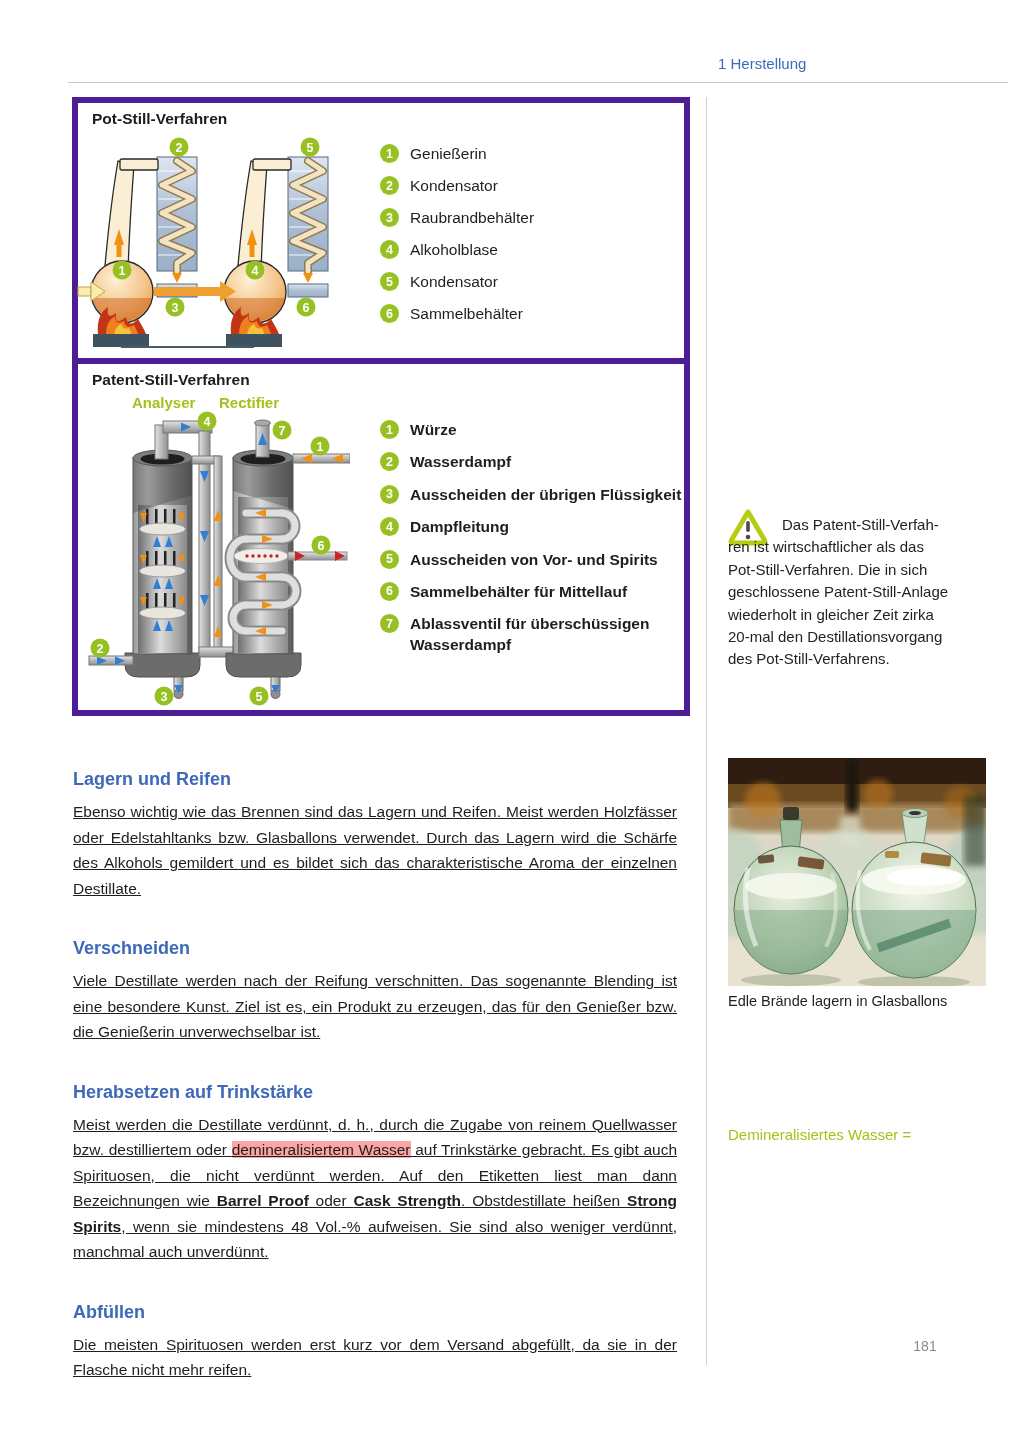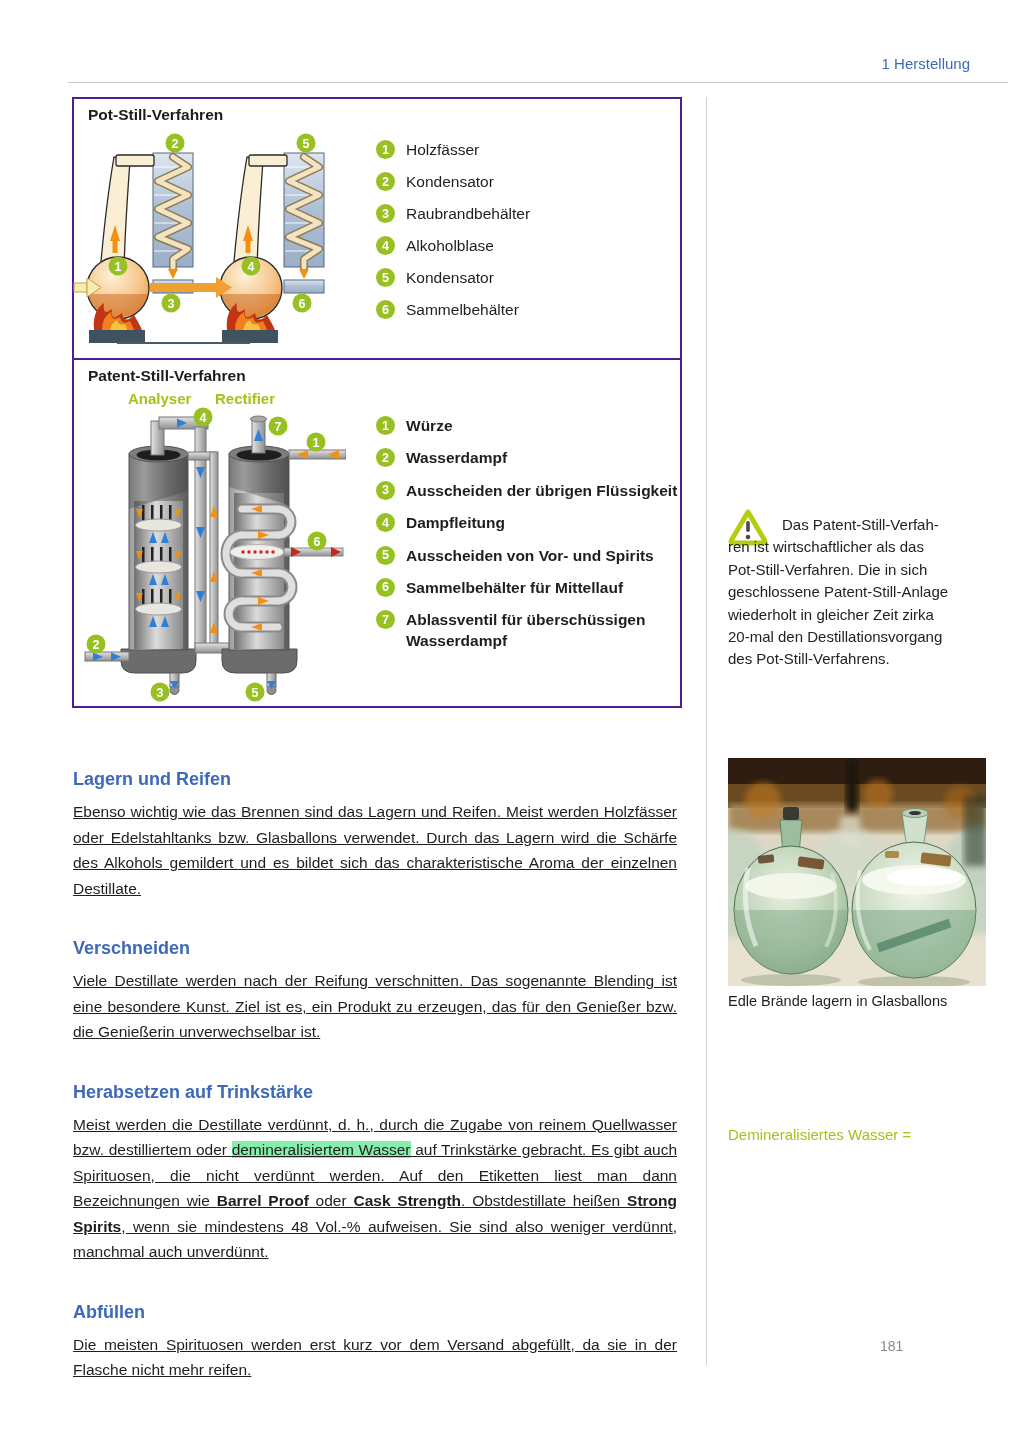--- a/index.html
+++ b/index.html
@@ -1,24 +1,24 @@
 <!DOCTYPE html>
 <html lang="de"><head>
 <meta charset="utf-8">
 <style>
   html,body{margin:0;padding:0;background:#fff;}
   .page{position:relative;width:1018px;height:1440px;background:#fff;overflow:hidden;
         font-family:"Liberation Sans",sans-serif;color:#1e1e1e;}
   .abs{position:absolute;}
   
-  .head-label{left:718px;top:55px;width:252px;text-align:right;font-size:15px;color:#3e68b8;}
+  .head-label{left:718px;top:55px;width:252px;text-align:left;font-size:15px;color:#3e68b8;}
   .rule-top{left:68px;top:82px;width:940px;height:1px;background:#c9c9c9;}
   .rule-vert{left:706px;top:97px;width:1px;height:1268px;background:#cfcfcf;}
   
-  .dbox{border:2px solid #4c1d95;background:#fff;}
+  .dbox{border:6px solid #4c1d95;background:#fff;}
   .box1{left:72px;top:97px;width:606px;height:259px;}
   .box2{left:72px;top:358px;width:606px;height:346px;}
   .dbox-title{position:absolute;left:14px;top:7px;font-size:15.5px;font-weight:bold;color:#1c1c1c;}
   .col-label{position:absolute;font-size:15px;font-weight:bold;color:#a2c31b;}
   .lab-analyser{left:54px;top:30px;}
   .lab-rectifier{left:141px;top:30px;}
   
   .legend{position:absolute;left:302px;}
   .legend1{top:41px;}
   .legend2{top:56px;}
@@ -36,23 +36,23 @@
   .photo{left:728px;top:758px;width:258px;height:228px;}
   .caption{left:728px;top:993px;width:258px;font-size:14.5px;color:#1f1f1f;}
   .margin-note{left:728px;top:1124px;width:252px;font-size:15px;line-height:22.4px;}
   .margin-term{color:#a2c31b;font-weight:normal;}
   .margin-def{white-space:pre-line;color:#222;}
   
   .sections{left:73px;top:748px;width:604px;}
   .sec-h{font-size:18px;line-height:22px;font-weight:bold;color:#3e68b8;margin:36px 0 9px 0;}
   .sec-h.first{margin-top:20px;}
   .sec-p{font-size:15.5px;line-height:25.5px;text-align:justify;margin:0;color:#1e1e1e;text-decoration:underline;}
-  .highlight{background:#86efac;}
+  .highlight{background:#fca5a5;}
   .bold{font-weight:bold;}
-  .page-num{left:880px;top:1338px;width:90px;text-align:left;font-size:14px;color:#8a8a8a;}
+  .page-num{left:880px;top:1338px;width:90px;text-align:center;font-size:14px;color:#8a8a8a;}
   svg text.bnum{font-family:"Liberation Sans",sans-serif;font-size:12.5px;font-weight:bold;fill:#fff;}
 </style>
 </head>
 <body>
 
 <div class="page">
 
   <div class="abs head-label">1  Herstellung</div>
   <div class="abs rule-top"></div>
   <div class="abs rule-vert"></div>
@@ -152,21 +152,21 @@
         <circle cx="222" cy="10" r="9.5" fill="#97c122"></circle>
           <text class="bnum" x="222" y="14.5" text-anchor="middle">5</text>
         <circle cx="218" cy="170" r="9.5" fill="#97c122"></circle>
           <text class="bnum" x="218" y="174.5" text-anchor="middle">6</text>
       </g>
     </svg>
 
     <div class="legend legend1">
       <div class="legend-row">
           <span class="badge">1</span>
-          <span class="legend-label">Holzfässer</span>
+          <span class="legend-label">Genießerin</span>
         </div>
       <div class="legend-row">
           <span class="badge">2</span>
           <span class="legend-label">Kondensator</span>
         </div>
       <div class="legend-row">
           <span class="badge">3</span>
           <span class="legend-label">Raubrandbehälter</span>
         </div>
       <div class="legend-row">

